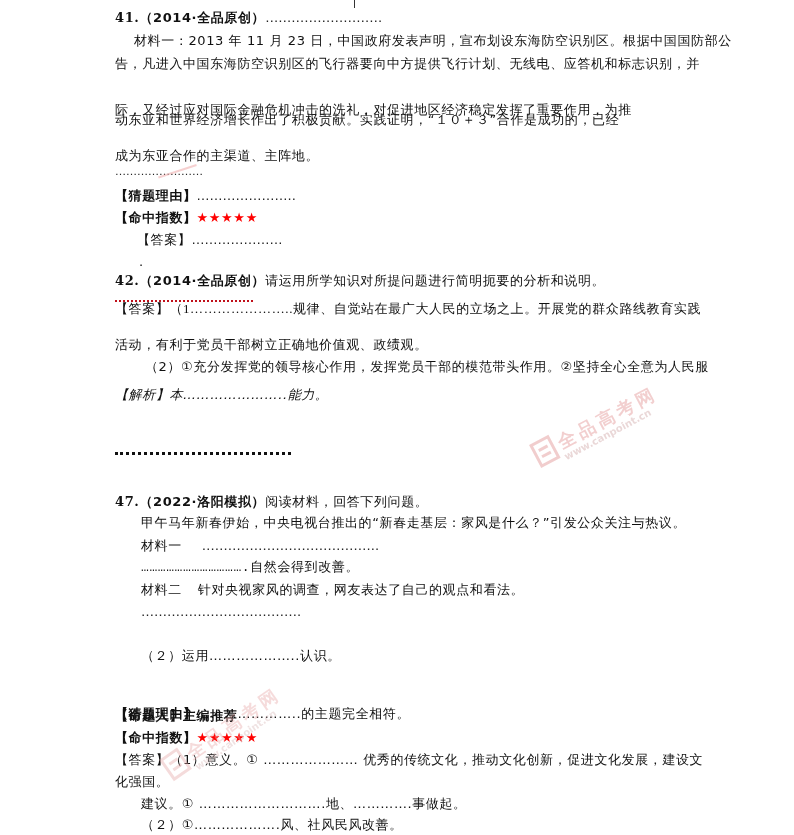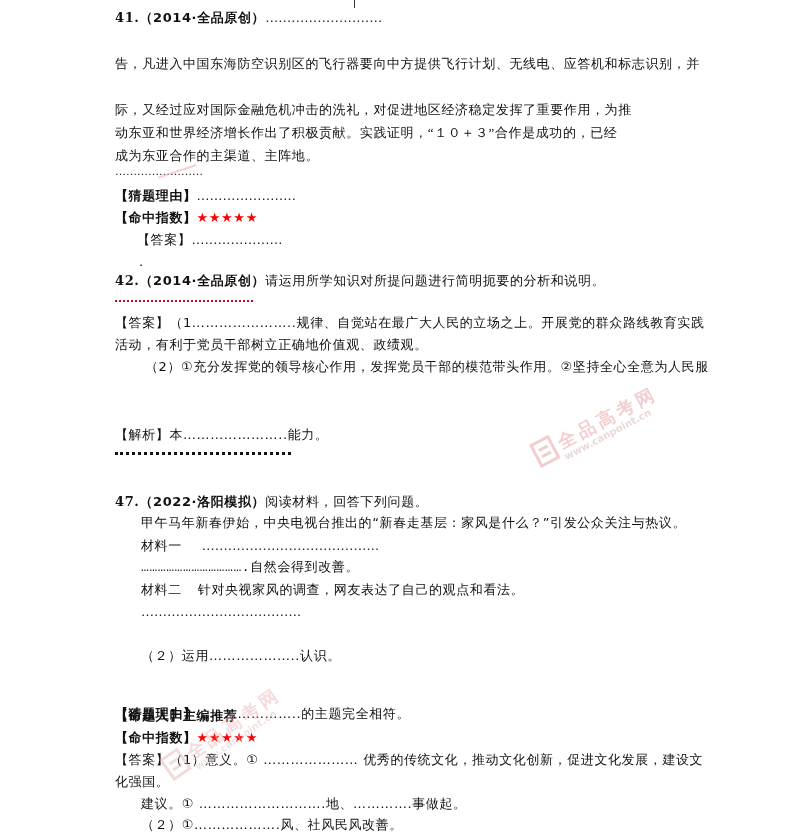--- a/index.html
+++ b/index.html
@@ -49,46 +49,47 @@
 </head>
 <body>
 
 <div class="page">
 
   <div class="tick"></div>
 
   <div class="line" style="top:8px;">
     <span class="b serif">41.</span><span class="b">（2014·全品原创）</span><span class="dots">………………………</span>
   </div>
+  <div class="line" style="top:31px; left:115px;">材料一：2013 年 11 月 23 日，中国政府发表声明，宣布划设东海防空识别区。根据中国国防部公</div>
   <div class="line" style="top:54px;">告，凡进入中国东海防空识别区的飞行器要向中方提供飞行计划、无线电、应答机和标志识别，并</div>
   <div class="line" style="top:100px;">际，又经过应对国际金融危机冲击的洗礼，对促进地区经济稳定发挥了重要作用，为推</div>
-  <div class="line" style="top:123px;font-family:Liberation Serif, serif;">动东亚和世界经济增长作出了积极贡献。实践证明，“１０＋３”合作是成功的，已经</div>
+  <div class="line" style="top:110px;">动东亚和世界经济增长作出了积极贡献。实践证明，“１０＋３”合作是成功的，已经</div>
   <div class="line" style="top:146px;">成为东亚合作的主渠道、主阵地。</div>
   <div class="line dots" style="top:162px; font-size:11px;">……………………</div>
 
   <div class="line" style="top:186px;">
     <span class="b">【猜题理由】</span><span class="dots">…………………..</span>
   </div>
   <div class="line" style="top:208px;">
     <span class="b">【命中指数】</span><span class="red">★★★★★</span>
   </div>
   <div class="line" style="top:230px; left:118px;">
     <span>【答案】</span><span class="dots">…………………</span>
   </div>
   <div class="line" style="top:252px; left:120px;">.</div>
 
   <div class="line" style="top:271px;">
     <span class="b serif">42.</span><span class="b">（2014·全品原创）</span><span>请运用所学知识对所提问题进行简明扼要的分析和说明。</span>
   </div>
   <div class="reddots" style="top:300px;"></div>
 
-  <div class="line" style="top:313px;">【答案】（1…………………..规律、自觉站在最广大人民的立场之上。开展党的群众路线教育实践</div>
+  <div class="line" style="top:299px;font-family:Liberation Serif, serif;">【答案】（1…………………..规律、自觉站在最广大人民的立场之上。开展党的群众路线教育实践</div>
   <div class="line" style="top:335px;">活动，有利于党员干部树立正确地价值观、政绩观。</div>
   <div class="line" style="top:357px; left:126px;">（2）①充分发挥党的领导核心作用，发挥党员干部的模范带头作用。②坚持全心全意为人民服</div>
-  <div class="line" style="top:425px;">
+  <div class="line" style="top:385px;font-style:italic;">
     <span>【解析】</span><span>本…………………..能力。</span>
   </div>
 
   <div class="bigdots" style="top:452px;"></div>
 
   <div class="line" style="top:492px;">
     <span class="b serif">47.</span><span class="b">（2022·洛阳模拟）</span><span>阅读材料，回答下列问题。</span>
   </div>
   <div class="line" style="top:513px; left:122px;">甲午马年新春伊始，中央电视台推出的“新春走基层：家风是什么？”引发公众关注与热议。</div>
   <div class="line" style="top:536px; left:122px;">

